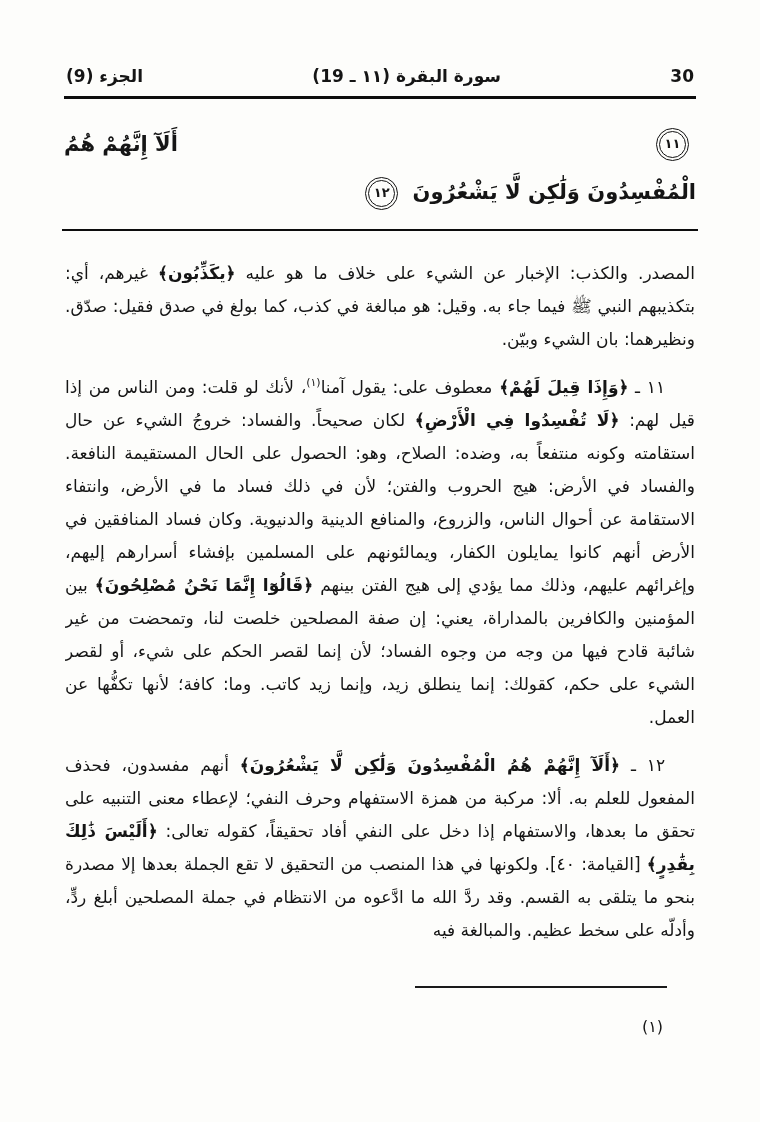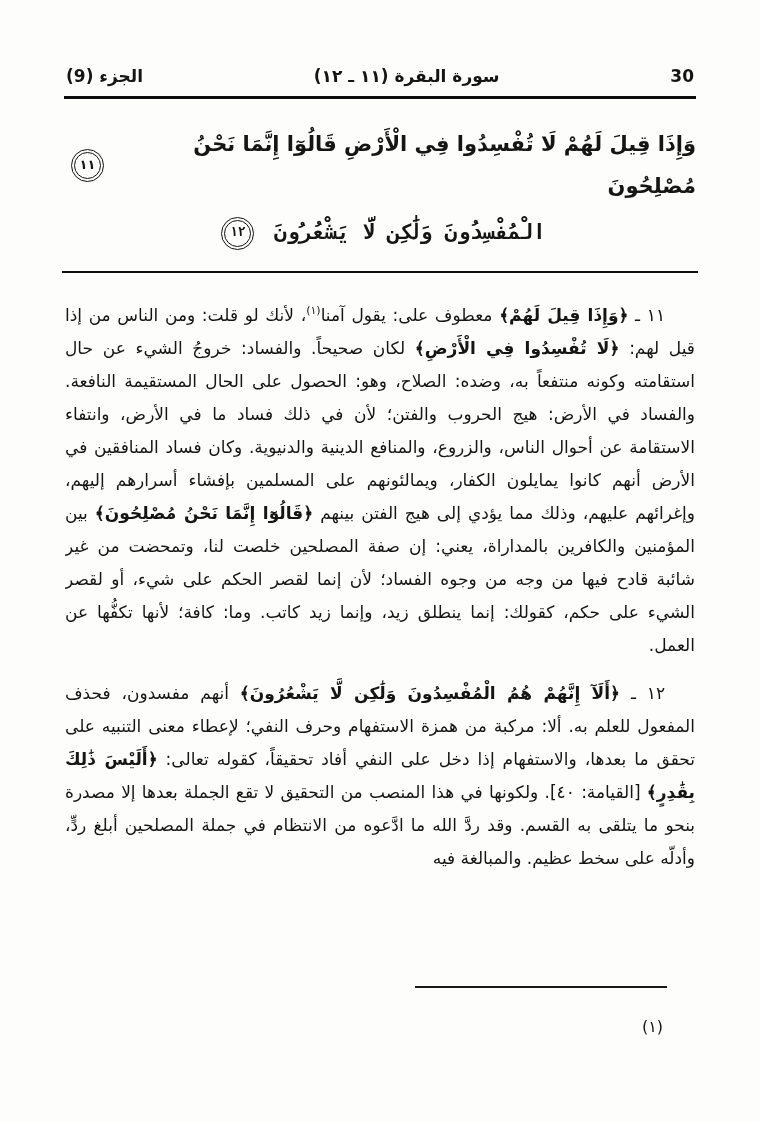--- a/index.html
+++ b/index.html
@@ -27,21 +27,21 @@
   
   .quran {
     margin:24px 64px 0;
     font-weight:bold;
     font-size:21px;
     line-height:42px;
   }
   .quran-line-1 {
     display:flex; justify-content:space-between; align-items:center;
   }
-  .quran-line-2 { text-align:center; margin-top:6px;font-family:Liberation Mono, monospace; }
+  .quran-line-2 { text-align:right; margin-top:6px; }
   .ayah-marker {
     display:inline-flex; align-items:center; justify-content:center;
     width:27px; height:27px;
     border:1.5px solid #111; border-radius:50%;
     outline:1.5px solid #111; outline-offset:2px;
     font-size:13px; font-weight:bold;
     margin:0 10px; flex:0 0 auto;
     vertical-align:middle;
   }
   .verse-rule {
@@ -73,38 +73,39 @@
     font-size:16px; line-height:26px;
   }
 </style>
 </head>
 <body>
 
 <div class="page">
 
   <div class="header">
     <span>30</span>
-    <span>سورة البقرة (١١ ـ ١٢)</span>
+    <span>سورة البقرة (١١ ـ 19)</span>
     <span>الجزء (9)</span>
   </div>
   <div class="header-rule"></div>
 
   <div class="quran">
     <div class="quran-line-1">
-      <span>وَإِذَا قِيلَ لَهُمْ لَا تُفْسِدُوا فِي الْأَرْضِ قَالُوٓا إِنَّمَا نَحْنُ مُصْلِحُونَ</span>
       <span class="ayah-marker">١١</span>
+      <span>أَلَآ إِنَّهُمْ هُمُ</span>
     </div>
     <div class="quran-line-2">
       <span>الْمُفْسِدُونَ وَلَٰكِن لَّا يَشْعُرُونَ</span>
       <span class="ayah-marker">١٢</span>
     </div>
   </div>
   <div class="verse-rule"></div>
 
   <div class="body-text">
+    <p>المصدر. والكذب: الإخبار عن الشيء على خلاف ما هو عليه <span class="q">﴿يكَذِّبُون﴾</span> غيرهم، أي: بتكذيبهم النبي ﷺ فيما جاء به. وقيل: هو مبالغة في كذب، كما بولغ في صدق فقيل: صدّق. ونظيرهما: بان الشيء وبيّن.</p>
     <p class="indent">١١ ـ <span class="q">﴿وَإِذَا قِيلَ لَهُمْ﴾</span> معطوف على: يقول آمنا<sup>(١)</sup>، لأنك لو قلت: ومن الناس من إذا قيل لهم: <span class="q">﴿لَا تُفْسِدُوا فِي الْأَرْضِ﴾</span> لكان صحيحاً. والفساد: خروجُ الشيء عن حال استقامته وكونه منتفعاً به، وضده: الصلاح، وهو: الحصول على الحال المستقيمة النافعة. والفساد في الأرض: هيج الحروب والفتن؛ لأن في ذلك فساد ما في الأرض، وانتفاء الاستقامة عن أحوال الناس، والزروع، والمنافع الدينية والدنيوية. وكان فساد المنافقين في الأرض أنهم كانوا يمايلون الكفار، ويمالئونهم على المسلمين بإفشاء أسرارهم إليهم، وإغرائهم عليهم، وذلك مما يؤدي إلى هيج الفتن بينهم <span class="q">﴿قَالُوٓا إِنَّمَا نَحْنُ مُصْلِحُونَ﴾</span> بين المؤمنين والكافرين بالمداراة، يعني: إن صفة المصلحين خلصت لنا، وتمحضت من غير شائبة قادح فيها من وجه من وجوه الفساد؛ لأن إنما لقصر الحكم على شيء، أو لقصر الشيء على حكم، كقولك: إنما ينطلق زيد، وإنما زيد كاتب. وما: كافة؛ لأنها تكفُّها عن العمل.</p>
     <p class="indent">١٢ ـ <span class="q">﴿أَلَآ إِنَّهُمْ هُمُ الْمُفْسِدُونَ وَلَٰكِن لَّا يَشْعُرُونَ﴾</span> أنهم مفسدون، فحذف المفعول للعلم به. ألا: مركبة من همزة الاستفهام وحرف النفي؛ لإعطاء معنى التنبيه على تحقق ما بعدها، والاستفهام إذا دخل على النفي أفاد تحقيقاً، كقوله تعالى: <span class="q">﴿أَلَيْسَ ذَٰلِكَ بِقَٰدِرٍ﴾</span> [القيامة: ٤٠]. ولكونها في هذا المنصب من التحقيق لا تقع الجملة بعدها إلا مصدرة بنحو ما يتلقى به القسم. وقد ردَّ الله ما ادَّعوه من الانتظام في جملة المصلحين أبلغ ردٍّ، وأدلّه على سخط عظيم. والمبالغة فيه</p>
   </div>
 
   <div class="footnotes">
     <div class="footnote-rule"></div>
     <div class="footnote-line">
       <span>(١)</span>
     </div>
   </div>

